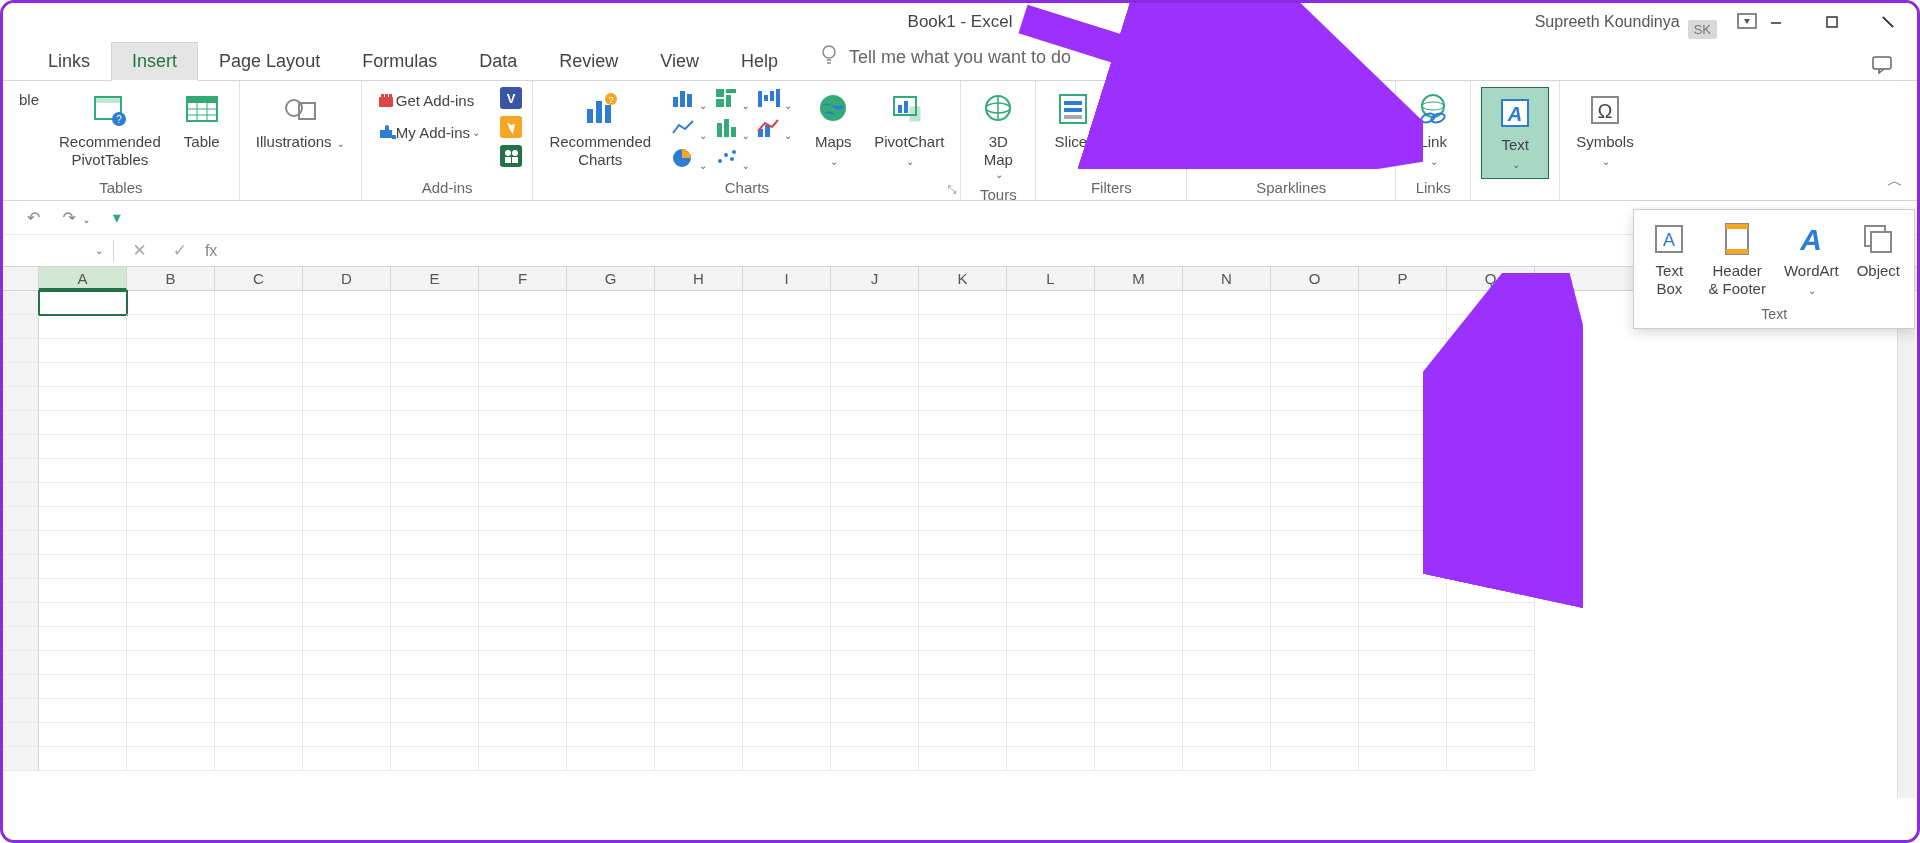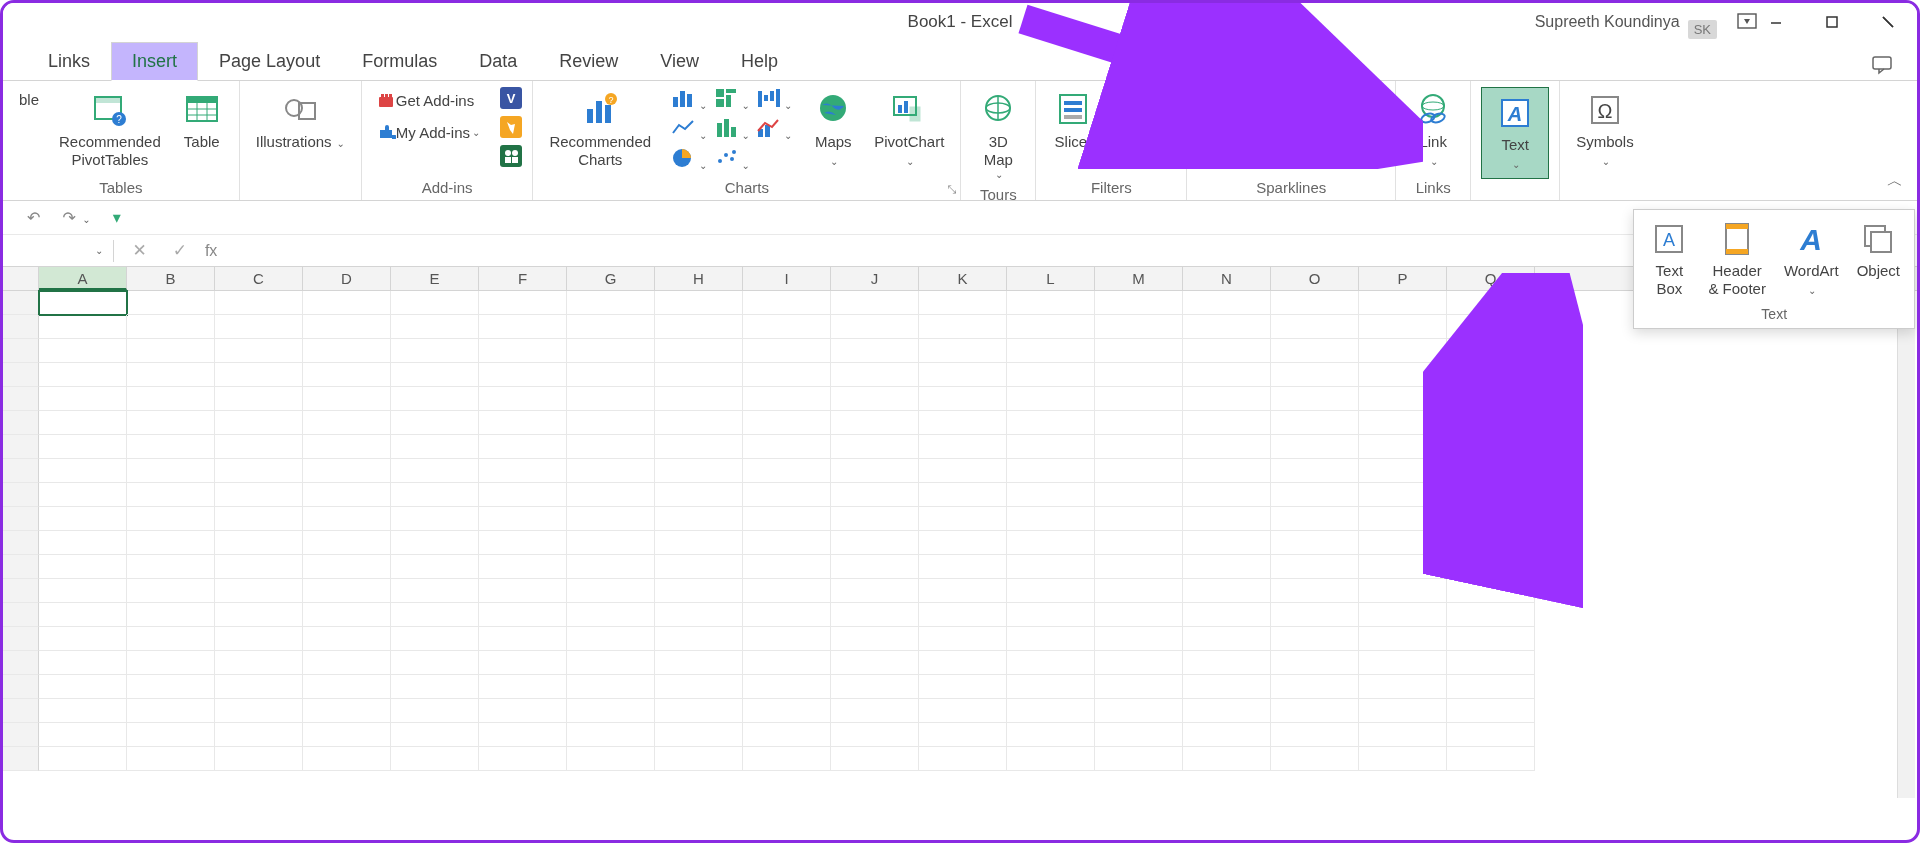--- a/index.html
+++ b/index.html
@@ -8,21 +8,21 @@
 .titlebar { height: 38px; display: flex; align-items: center; position: relative; background: #fff; }
 .titlebar .title { position: absolute; left: 50%; transform: translateX(-50%); font-size: 17px; color: #444; }
 .titlebar .user { position: absolute; right: 200px; font-size: 16px; color: #555; display: flex; align-items: center; gap: 8px; }
 .titlebar .user-initials { background: #d8d8d8; color: #777; font-size: 13px; padding: 2px 6px; border-radius: 2px; margin-top: 14px; }
 .titlebar .winctrl { position: absolute; right: 8px; display: flex; gap: 14px; }
 .titlebar .winctrl div { width: 42px; height: 30px; display: flex; align-items: center; justify-content: center; font-size: 17px; color: #333; cursor: pointer; }
 .ribbon-display { position: absolute; right: 160px; font-size: 14px; }
 
 .tabs { height: 40px; display: flex; align-items: flex-end; padding-left: 24px; gap: 0; border-bottom: 1px solid #d4d4d4; }
 .tab { padding: 8px 20px; font-size: 18px; color: #444; cursor: pointer; border: 1px solid transparent; border-bottom: none; }
-.tab.active { color: #217346; border: 1px solid #d4d4d4; border-bottom: 1px solid #fff; margin-bottom: -1px; background: #c4b5fd; }
+.tab.active { color: #217346; border: 1px solid #d4d4d4; border-bottom: 1px solid #fff; margin-bottom: -1px; background: #e5e5e5; }
 .tellme { display: flex; align-items: center; gap: 10px; margin-left: 20px; padding-bottom: 8px; color: #666; font-size: 18px; }
 .comment-icon { position: absolute; right: 24px; font-size: 20px; color: #555; }
 
 .ribbon { height: 120px; display: flex; border-bottom: 1px solid #d4d4d4; position: relative; }
 .group { border-right: 1px solid #e1e1e1; padding: 6px 10px 2px 10px; display: flex; flex-direction: column; justify-content: space-between; }
 .group-label { text-align: center; font-size: 15px; color: #666; padding: 2px 0; }
 .group-content { display: flex; align-items: flex-start; gap: 8px; flex: 1; }
 .big-btn { display: flex; flex-direction: column; align-items: center; justify-content: flex-start; padding: 4px 6px; cursor: pointer; min-width: 54px; }
 .big-btn .ico { width: 38px; height: 38px; display: flex; align-items: center; justify-content: center; margin-bottom: 4px; }
 .big-btn .lbl { font-size: 15px; color: #444; text-align: center; line-height: 1.2; }
@@ -99,20 +99,28 @@
 
 <div class="tabs">
   <div class="tab">Links</div>
   <div class="tab active">Insert</div>
   <div class="tab">Page Layout</div>
   <div class="tab">Formulas</div>
   <div class="tab">Data</div>
   <div class="tab">Review</div>
   <div class="tab">View</div>
   <div class="tab">Help</div>
+  <div class="tellme">
+    <span><svg width="20" height="24" viewBox="0 0 20 24">
+          <circle cx="10" cy="9" r="6" fill="none" stroke="#888" stroke-width="1.5"></circle>
+          <line x1="8" y1="17" x2="12" y2="17" stroke="#888" stroke-width="1.5"></line>
+          <line x1="8" y1="20" x2="12" y2="20" stroke="#888" stroke-width="1.5"></line>
+        </svg></span>
+    <span>Tell me what you want to do</span>
+  </div>
   <div class="comment-icon"><svg width="22" height="20" viewBox="0 0 22 20">
         <rect x="2" y="2" width="18" height="12" rx="2" fill="none" stroke="#666" stroke-width="1.5"></rect>
         <path d="M8 14 L8 18 L13 14" fill="none" stroke="#666" stroke-width="1.5"></path>
       </svg></div>
 </div>
 
 <div class="ribbon">
 
   <div class="group">
     <div class="group-content">

